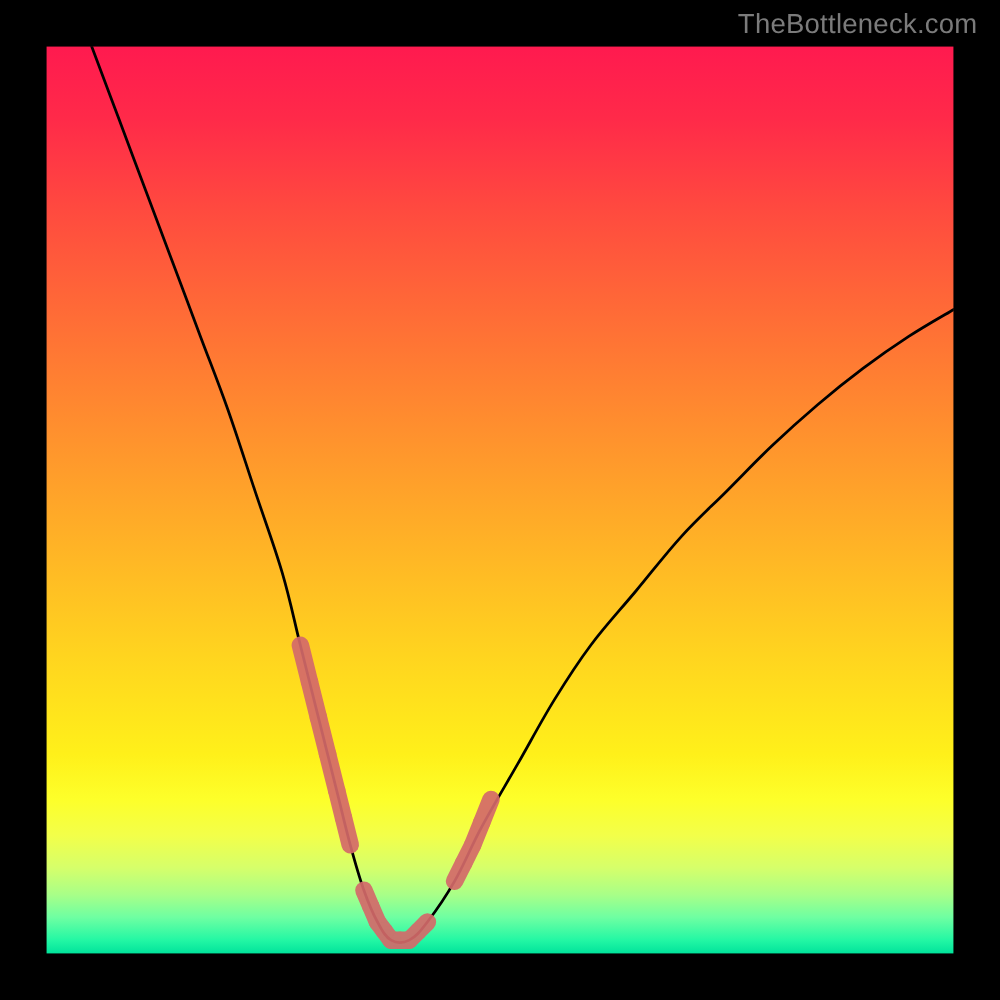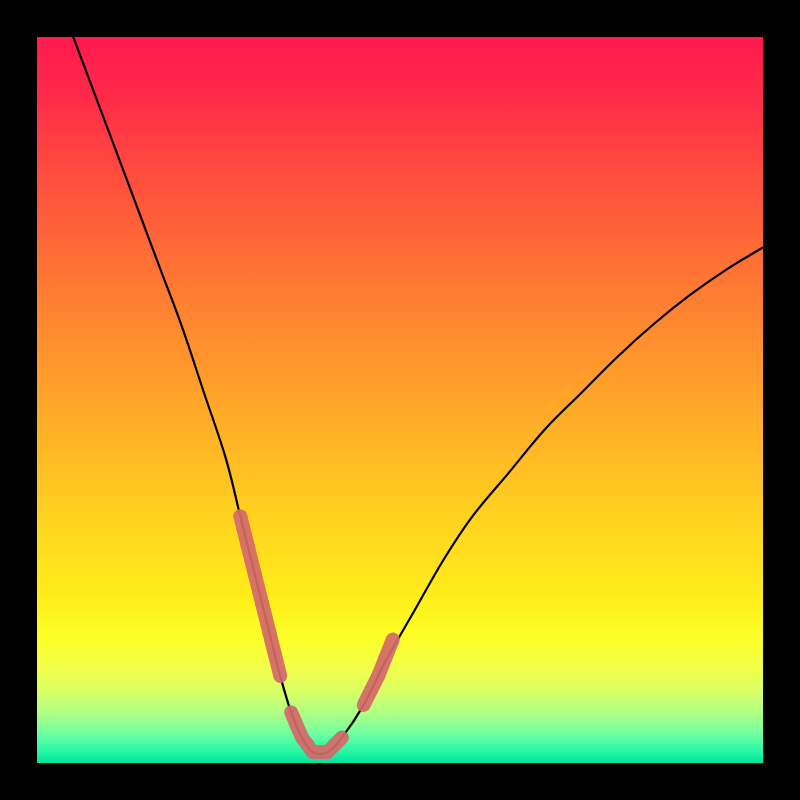--- a/index.html
+++ b/index.html
@@ -101,14 +101,15 @@
           <path d="M 297.66 707.85 L 304.92 700.59"></path>
           <path d="M 326.7 667.92 L 333.96 653.4"></path>
           <path d="M 333.96 653.4 L 341.21999999999997 638.88"></path>
           <path d="M 341.21999999999997 638.88 L 348.48 620.73"></path>
           <path d="M 348.48 620.73 L 355.74 602.5799999999999"></path>
         </g>
     </svg>
 
   </div>
 
+  <div class="attribution">TheBottleneck.com</div>
 
 </div>
 
 </body></html>

